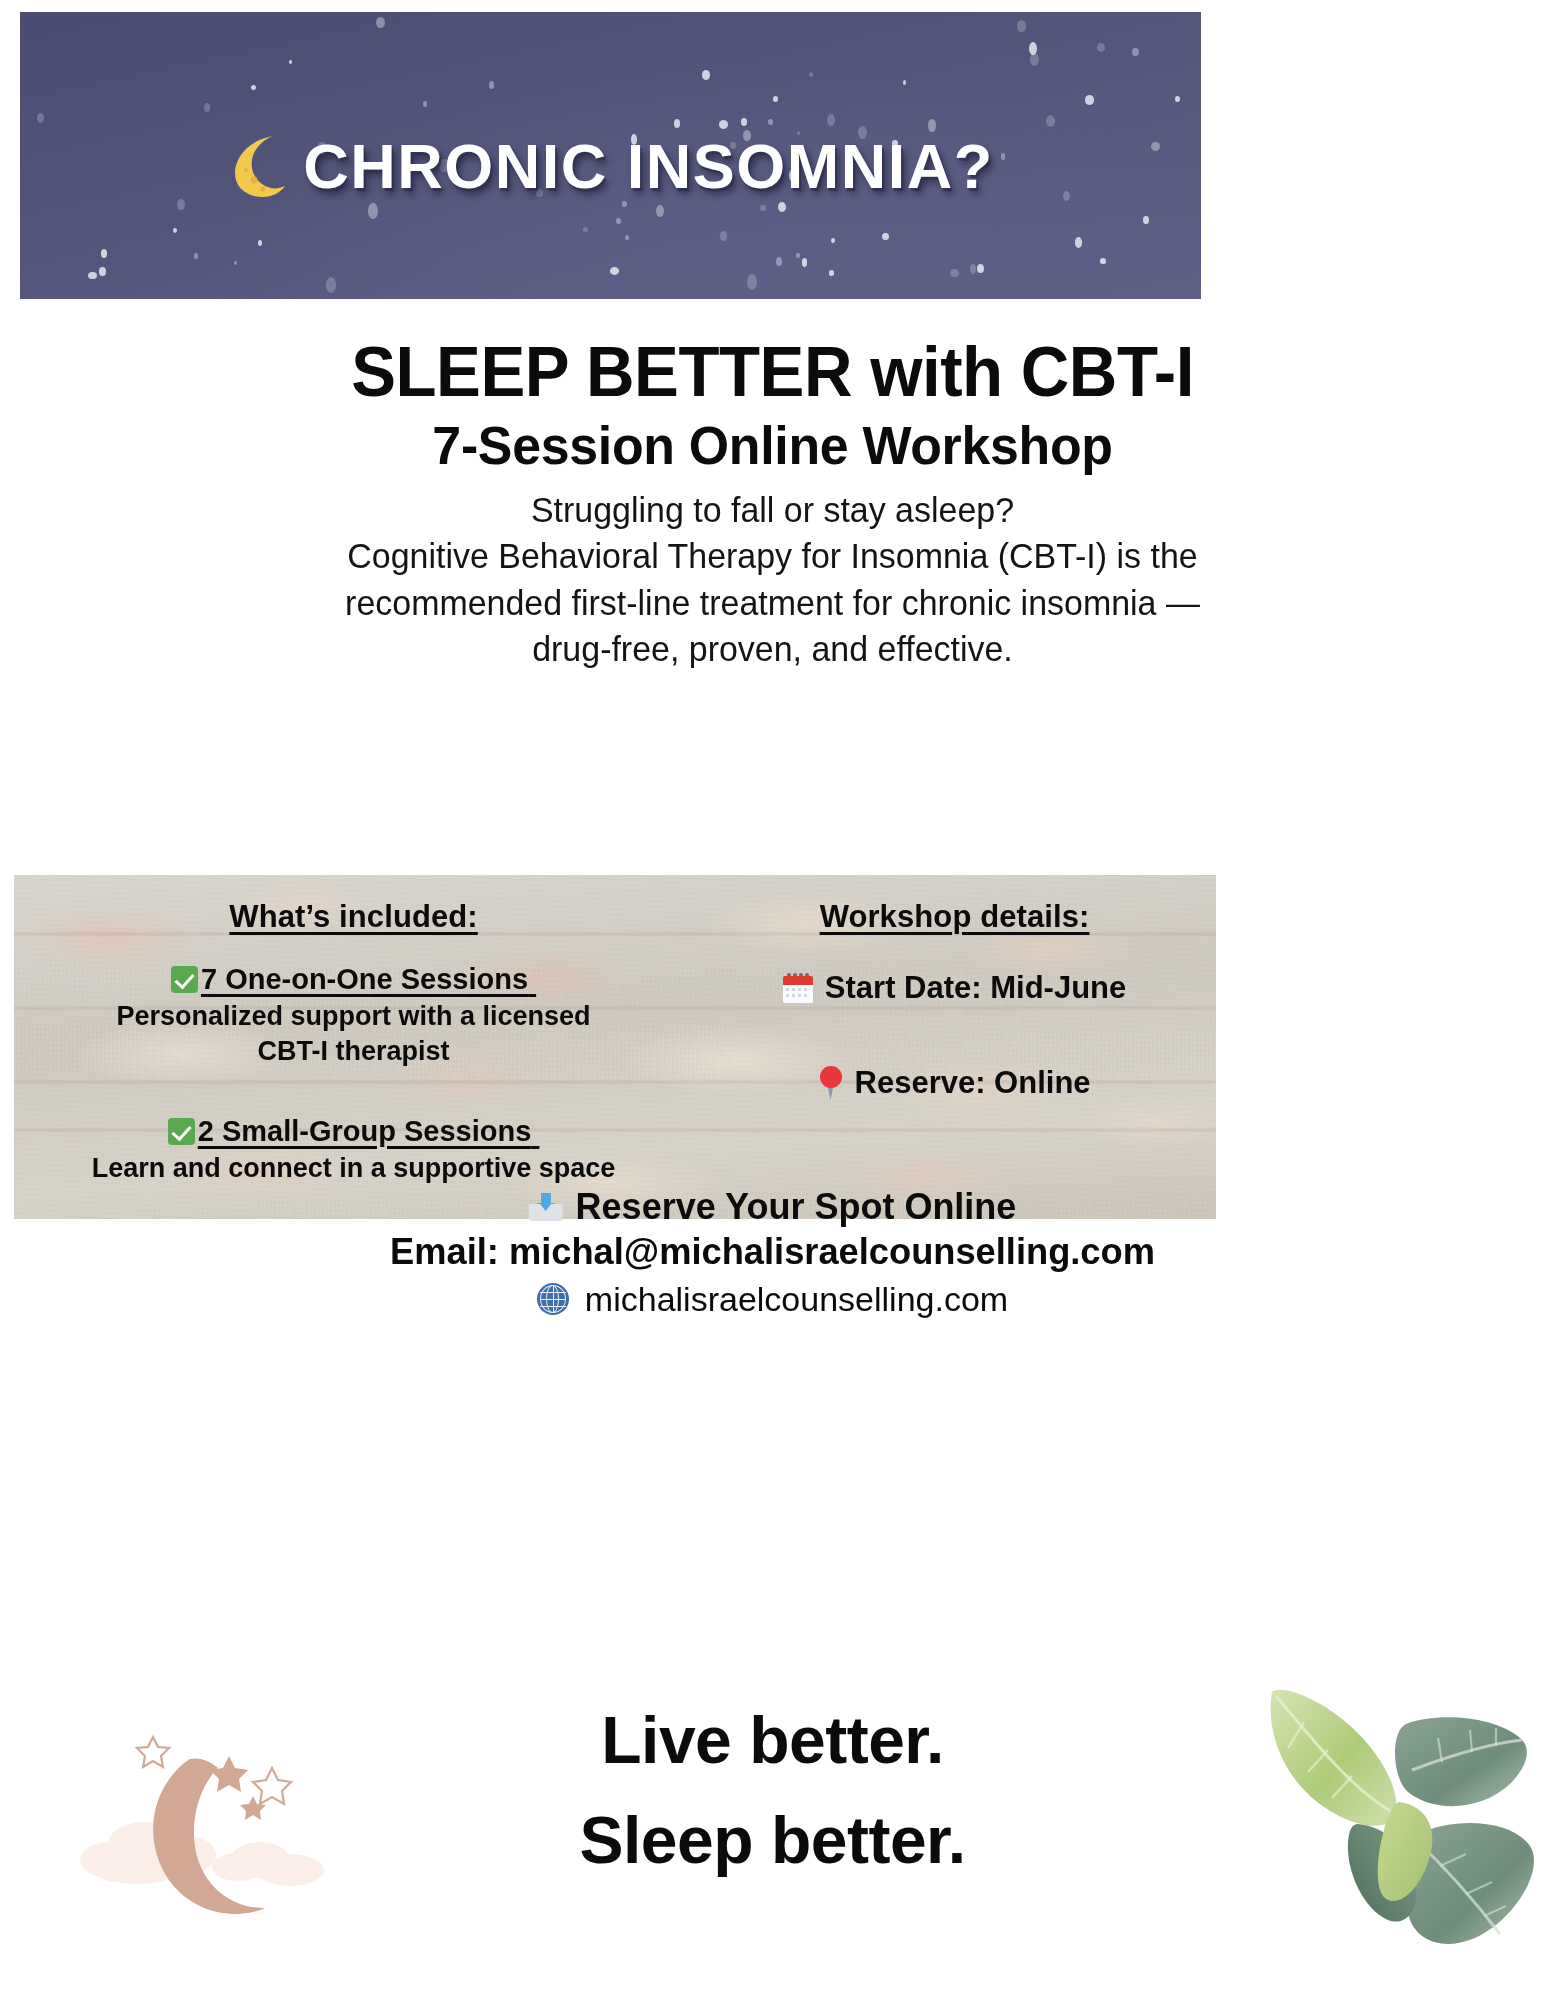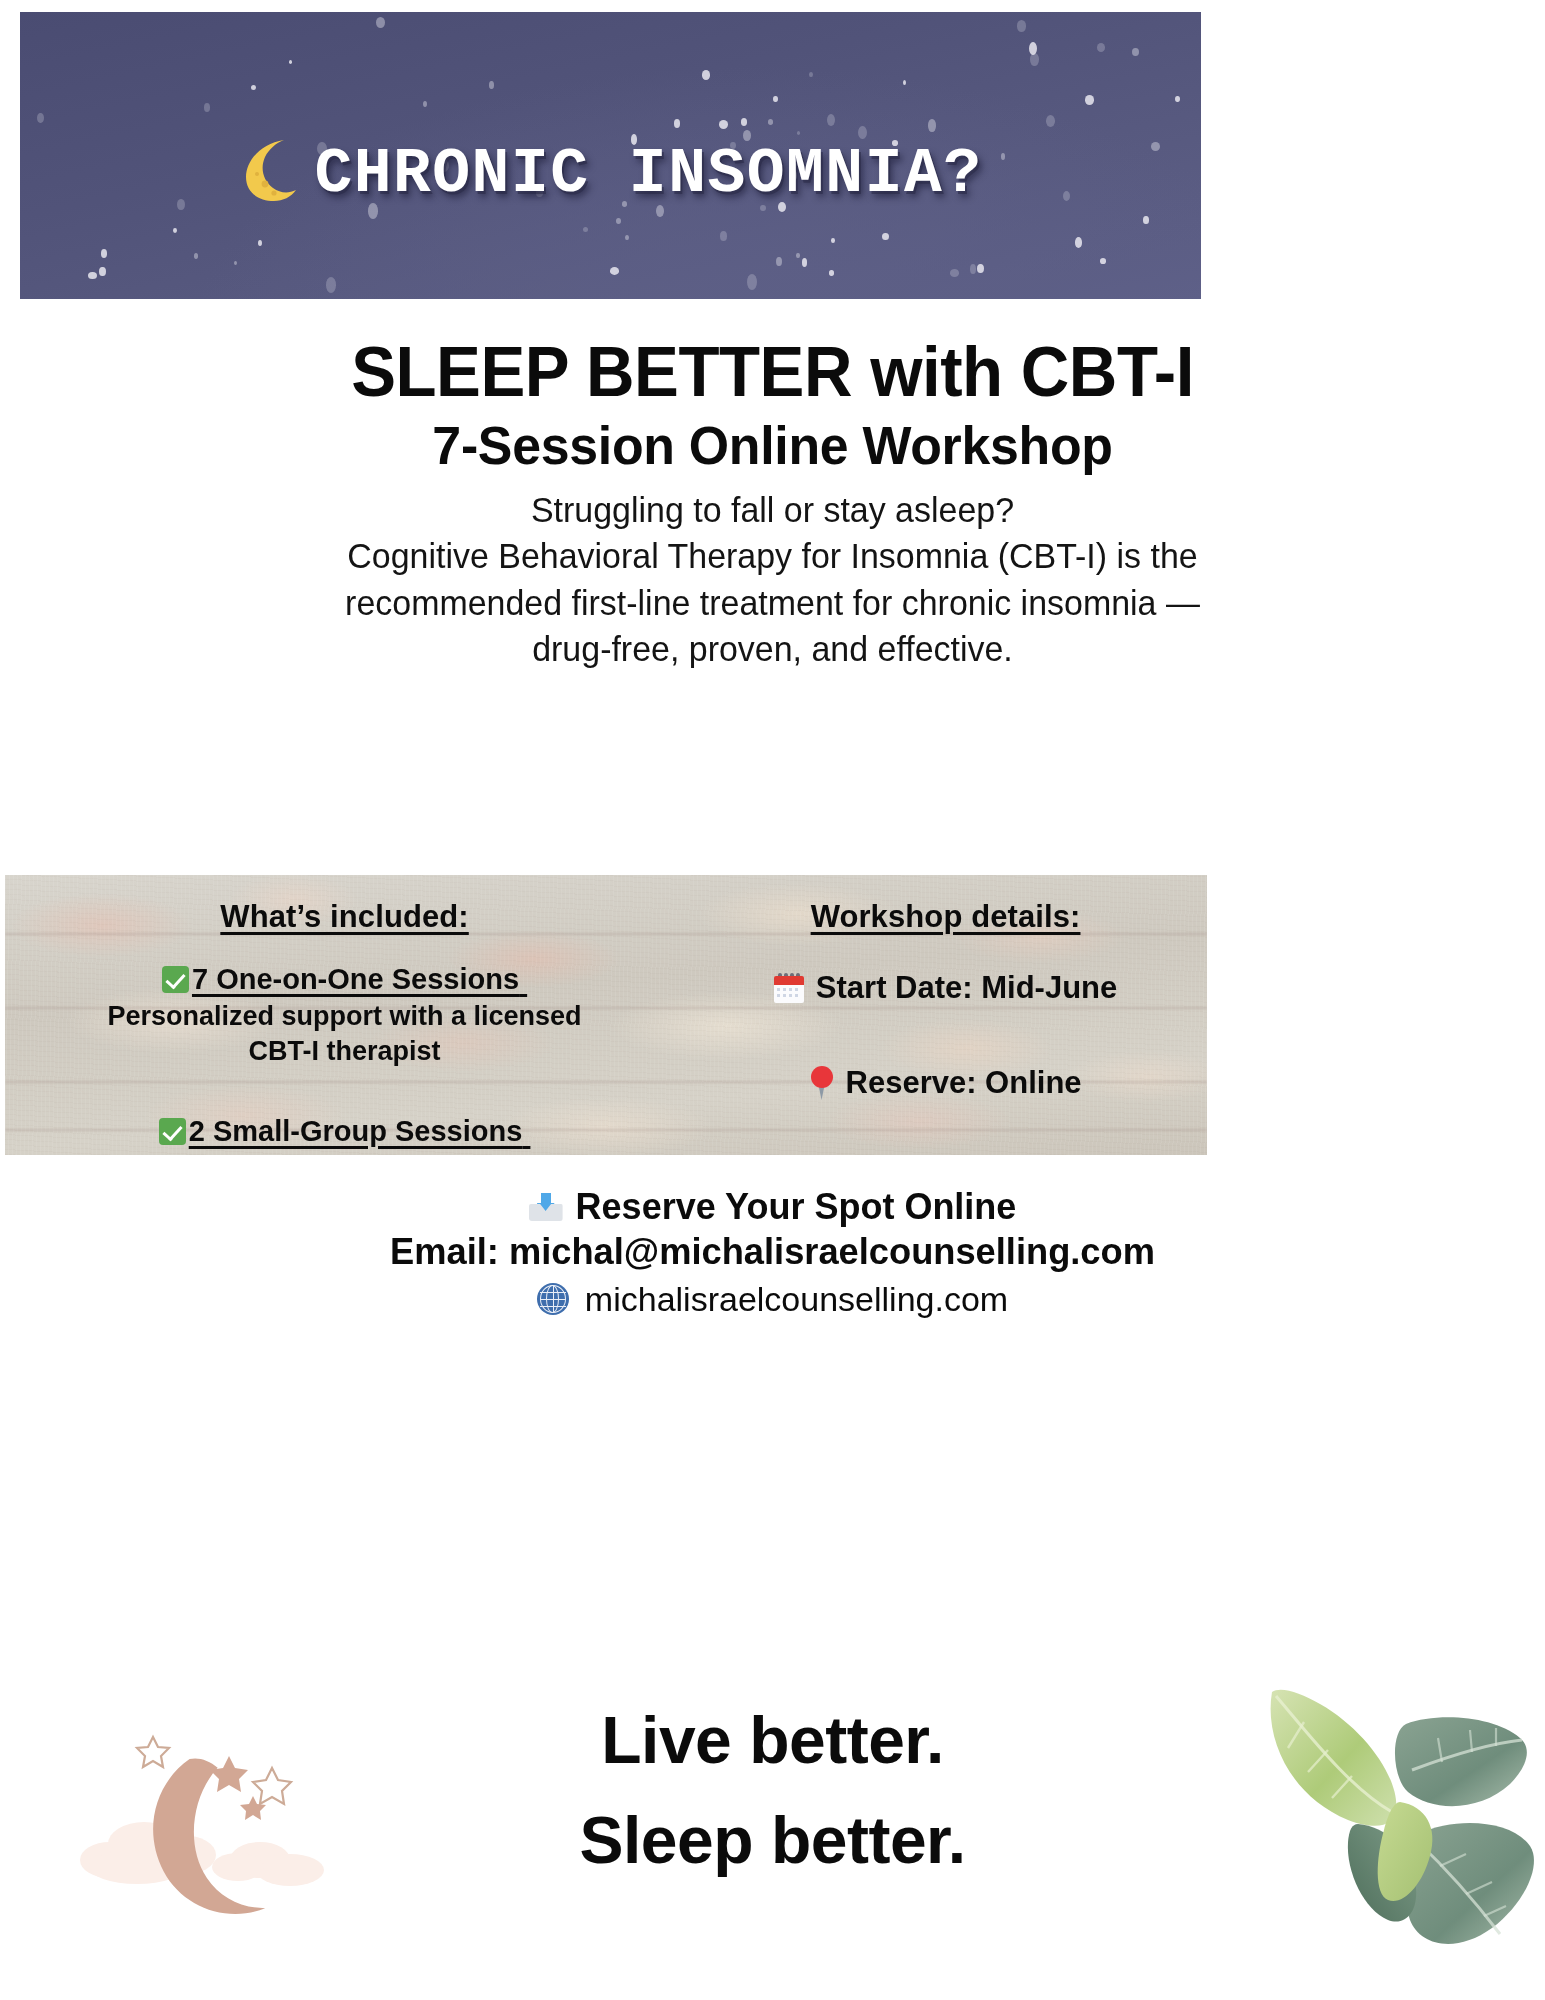--- a/index.html
+++ b/index.html
@@ -50,30 +50,29 @@
     justify-content: center;
     gap: 14px;
   }
   .moon-glyph {
     position: relative;
     width: 62px;
     height: 66px;
     flex: 0 0 auto;
   }
   .sky-headline {
-    font-family: Liberation Mono, monospace;
+    font-family: Liberation Sans, sans-serif;
     font-weight: 700;
     font-size: 63px;
     letter-spacing: 1.5px;
     color: #ffffff;
     white-space: nowrap;
     text-shadow:
       2px 3px 0 rgba(40,40,70,.55),
       4px 6px 7px rgba(20,20,45,.55);
-    margin-top: 9px;
   }
 
   
   .headline-block {
     position: absolute;
     left: 0; right: 0;
     top: 336px;
     text-align: center;
   }
   .h1 {
@@ -101,24 +100,24 @@
     font-weight: 400;
     font-size: 35px;
     line-height: 1.32;
     color: #141414;
   }
   .lede .ln { display: block; transform: scaleX(0.97); }
 
   
   .stone-panel {
     position: absolute;
-    left: 5px;
+    left: 14px;
     top: 875px;
     width: 1202px;
-    height: 280px;
+    height: 344px;
     overflow: hidden;
     background-color: #cfcac2;
     background-image:
       radial-gradient(ellipse 130px 46px at 8% 18%, rgba(226,196,183,.75) 0%, rgba(226,196,183,0) 70%),
       radial-gradient(ellipse 92px 38px at 24% 9%, rgba(235,214,200,.6) 0%, rgba(235,214,200,0) 70%),
       radial-gradient(ellipse 120px 40px at 44% 30%, rgba(231,187,171,.5) 0%, rgba(231,187,171,0) 72%),
       radial-gradient(ellipse 140px 44px at 66% 14%, rgba(238,224,206,.62) 0%, rgba(238,224,206,0) 72%),
       radial-gradient(ellipse 120px 38px at 86% 22%, rgba(233,206,192,.55) 0%, rgba(233,206,192,0) 72%),
       radial-gradient(ellipse 150px 46px at 14% 52%, rgba(240,228,214,.62) 0%, rgba(240,228,214,0) 72%),
       radial-gradient(ellipse 130px 40px at 38% 60%, rgba(228,198,184,.5) 0%, rgba(228,198,184,0) 72%),

